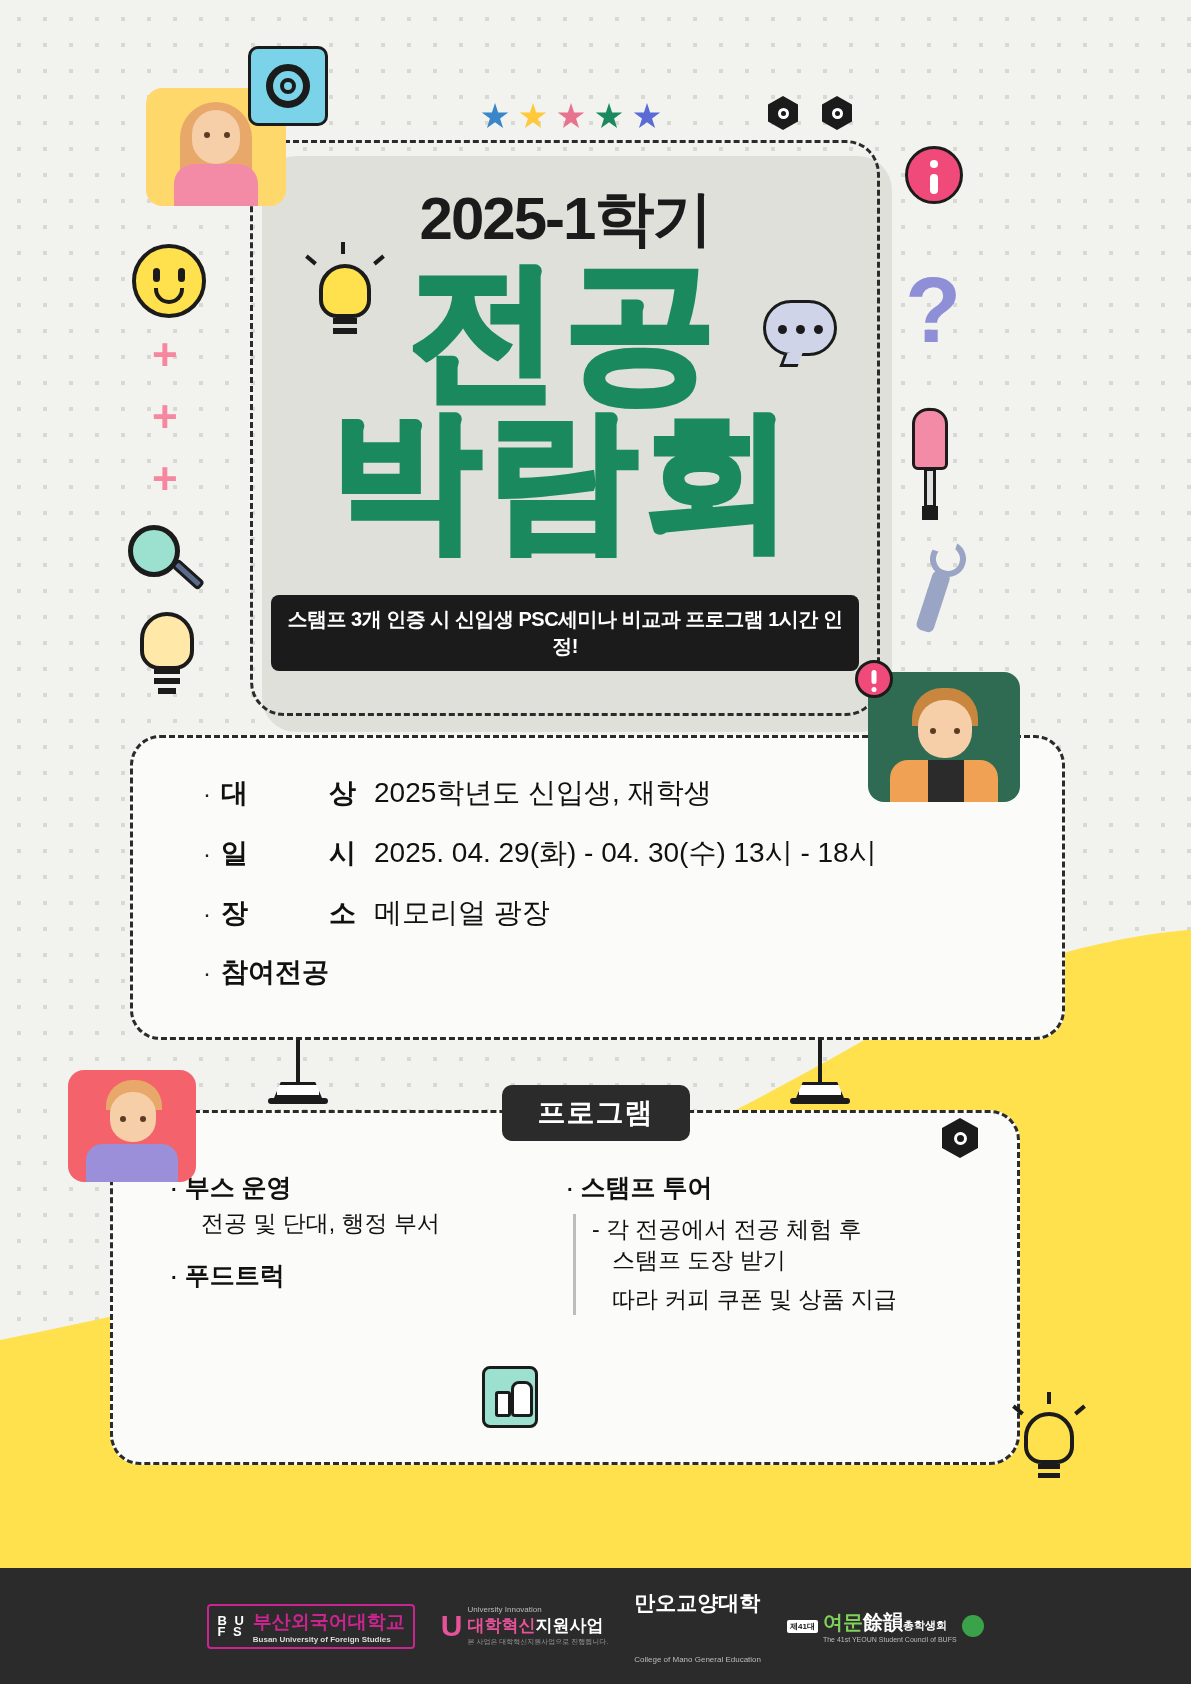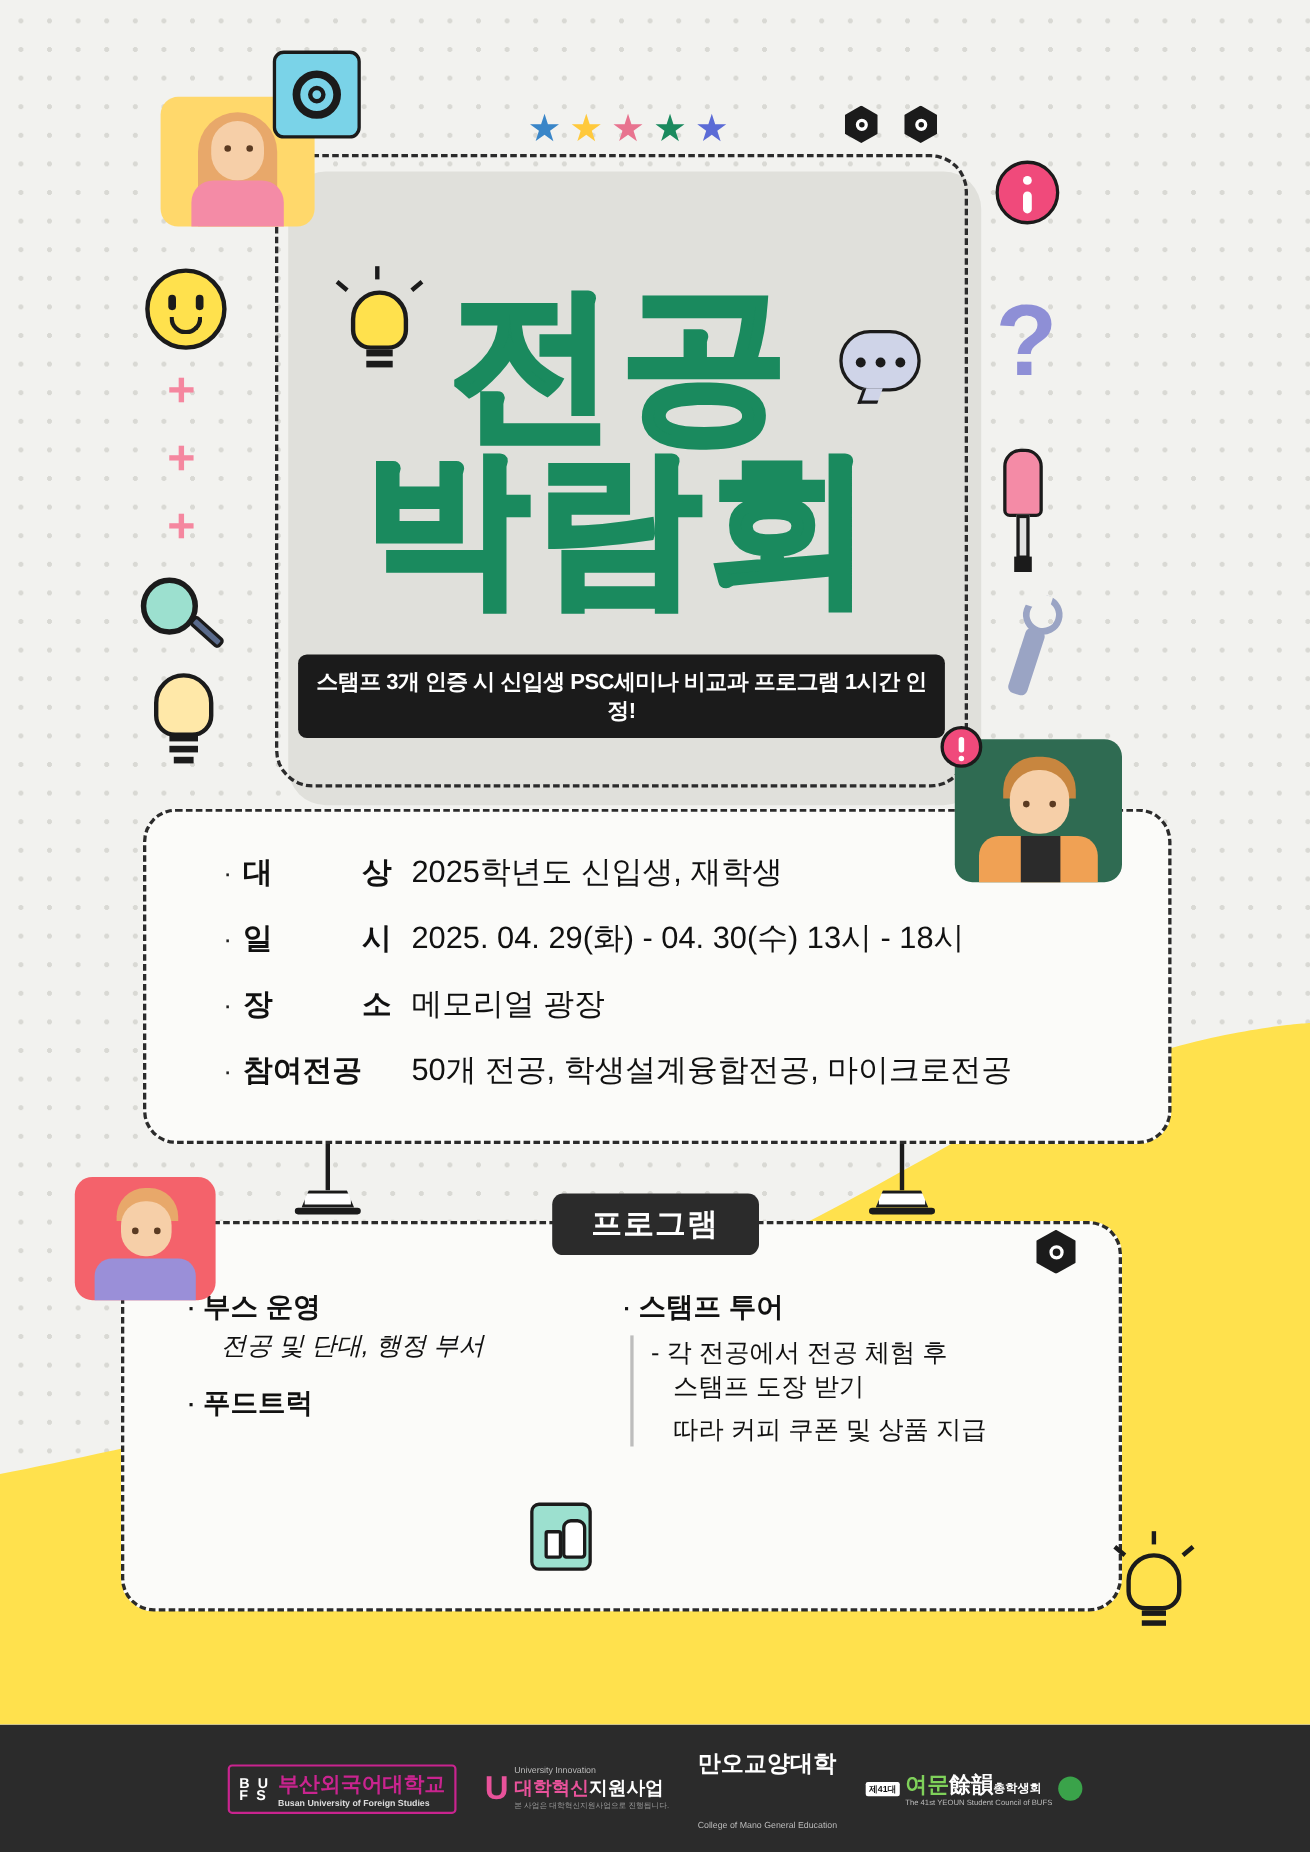--- a/index.html
+++ b/index.html
@@ -107,21 +107,21 @@
   .prog-title {
     position:absolute; left:50%; top:1085px; transform:translateX(-50%);
     background:#2b2b2b; color:#fff; font-size:28px; font-weight:bold;
     padding:9px 36px; border-radius:10px; z-index:4; letter-spacing:1px;
   }
   .prog-cols { display:flex; padding:58px 0 0 0; height:100%; }
   .col-left { width:48%; padding-left:58px; }
   .col-right { width:52%; padding-left:20px; }
   .p-head { font-size:25px; font-weight:bold; color:#111; margin-bottom:4px; }
   .p-head .dot { font-size:20px; }
-  .p-sub { font-size:23px; color:#111; margin:0 0 20px 30px;font-style:italic; }
+  .p-sub { font-size:23px; color:#111; margin:0 0 20px 30px; }
   .stamp-list { border-left:3px solid #bdbdbd; padding-left:16px; margin-top:10px; margin-left:6px;}
   .stamp-item { font-size:23px; color:#111; margin-bottom:8px; line-height:1.35; }
   .stamp-item .ind { display:block; margin-left:20px; }
 
   
   .dec { position:absolute; z-index:4; }
   .avatar {
     border-radius:16px; position:absolute; z-index:4; overflow:hidden;
   }
   .stars { position:absolute; top:96px; left:480px; z-index:4; font-size:30px; letter-spacing:8px;}
@@ -216,20 +216,21 @@
 
   <div class="dec" style="left:763px; top:300px; width:74px; height:56px; background:#cfd4e8; border:3px solid #1b1b1b; border-radius:28px;">
     <div style="position:absolute;left:12px;top:22px;width:9px;height:9px;border-radius:50%;background:#1b1b1b;"></div>
     <div style="position:absolute;left:30px;top:22px;width:9px;height:9px;border-radius:50%;background:#1b1b1b;"></div>
     <div style="position:absolute;left:48px;top:22px;width:9px;height:9px;border-radius:50%;background:#1b1b1b;"></div>
     <div style="position:absolute;left:16px;top:50px;width:18px;height:14px;background:#cfd4e8;border-left:3px solid #1b1b1b;border-bottom:3px solid #1b1b1b;transform:skewX(-20deg);"></div>
   </div>
 
   <div class="title-shadow"></div>
   <div class="title-box">
+    <div class="year-line">2025-1학기</div>
     <div class="big-word big1">전공</div>
     <div class="big-word big2">박람회</div>
     <div class="subtitle">스탬프  3개 인증 시 신입생 PSC세미나 비교과 프로그램 1시간 인정!</div>
   </div>
 
   <div class="avatar" style="left:868px; top:672px; width:152px; height:130px; background:#2f6b52;">
     <div style="position:absolute;left:44px;top:16px;width:66px;height:38px;background:#c8863f;border-radius:30px 30px 0 0;"></div>
     <div style="position:absolute;left:50px;top:28px;width:54px;height:58px;background:#f6cfa8;border-radius:26px;"></div>
     <div style="position:absolute;left:62px;top:56px;width:6px;height:6px;border-radius:50%;background:#5b3b22;"></div>
     <div style="position:absolute;left:86px;top:56px;width:6px;height:6px;border-radius:50%;background:#5b3b22;"></div>
@@ -262,21 +263,20 @@
       <span class="info-bullet">·</span>
       <span class="info-label">
         <span>장</span>
         <span>소</span>
       </span>
       <span class="info-val">메모리얼 광장</span>
     </div>
     <div class="info-row">
       <span class="info-bullet">·</span>
       <span class="info-label wide">참여전공</span>
-      <span class="info-val">50개 전공, 학생설계융합전공, 마이크로전공</span>
     </div>
   </div>
 
   <div class="pole" style="left:268px; top:1040px; width:60px; height:72px;">
     <div style="position:absolute;left:28px;top:0;width:4px;height:42px;background:#1b1b1b;"></div>
     <div style="position:absolute;left:6px;top:42px;width:48px;height:16px;border:3px solid #1b1b1b;background:#fff;border-radius:4px 4px 0 0;clip-path:polygon(14% 0,86% 0,100% 100%,0 100%);"></div>
     <div style="position:absolute;left:0;top:58px;width:60px;height:6px;background:#1b1b1b;border-radius:3px;"></div>
   </div>
   <div class="pole" style="left:790px; top:1040px; width:60px; height:72px;">
     <div style="position:absolute;left:28px;top:0;width:4px;height:42px;background:#1b1b1b;"></div>

